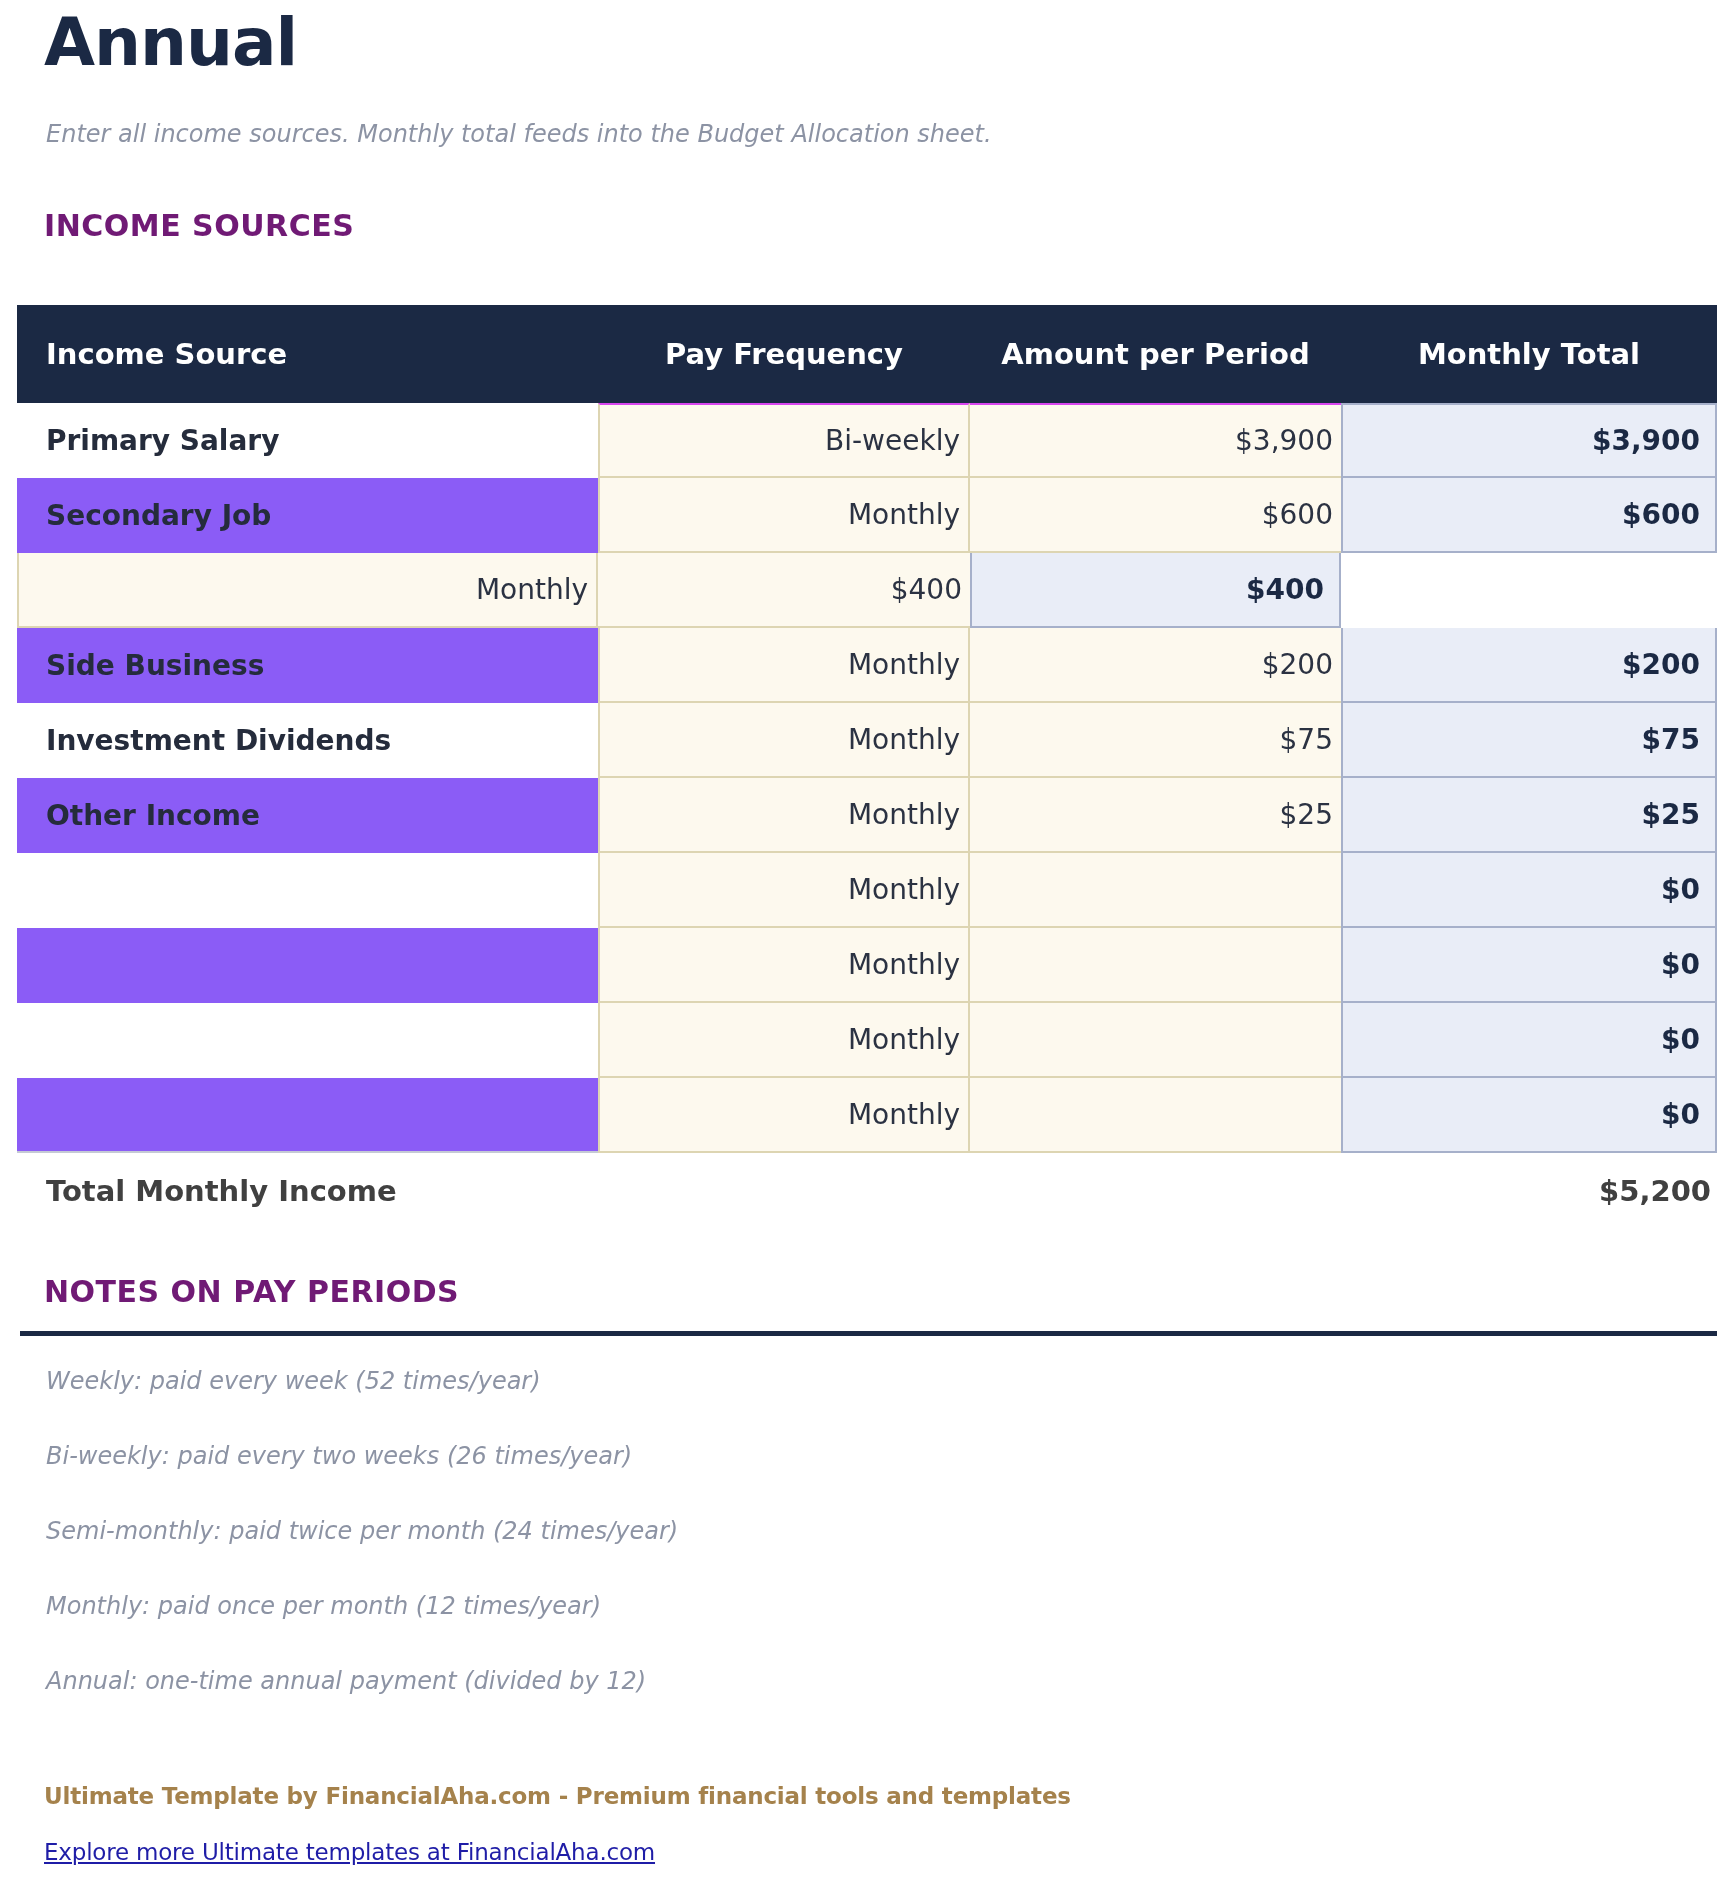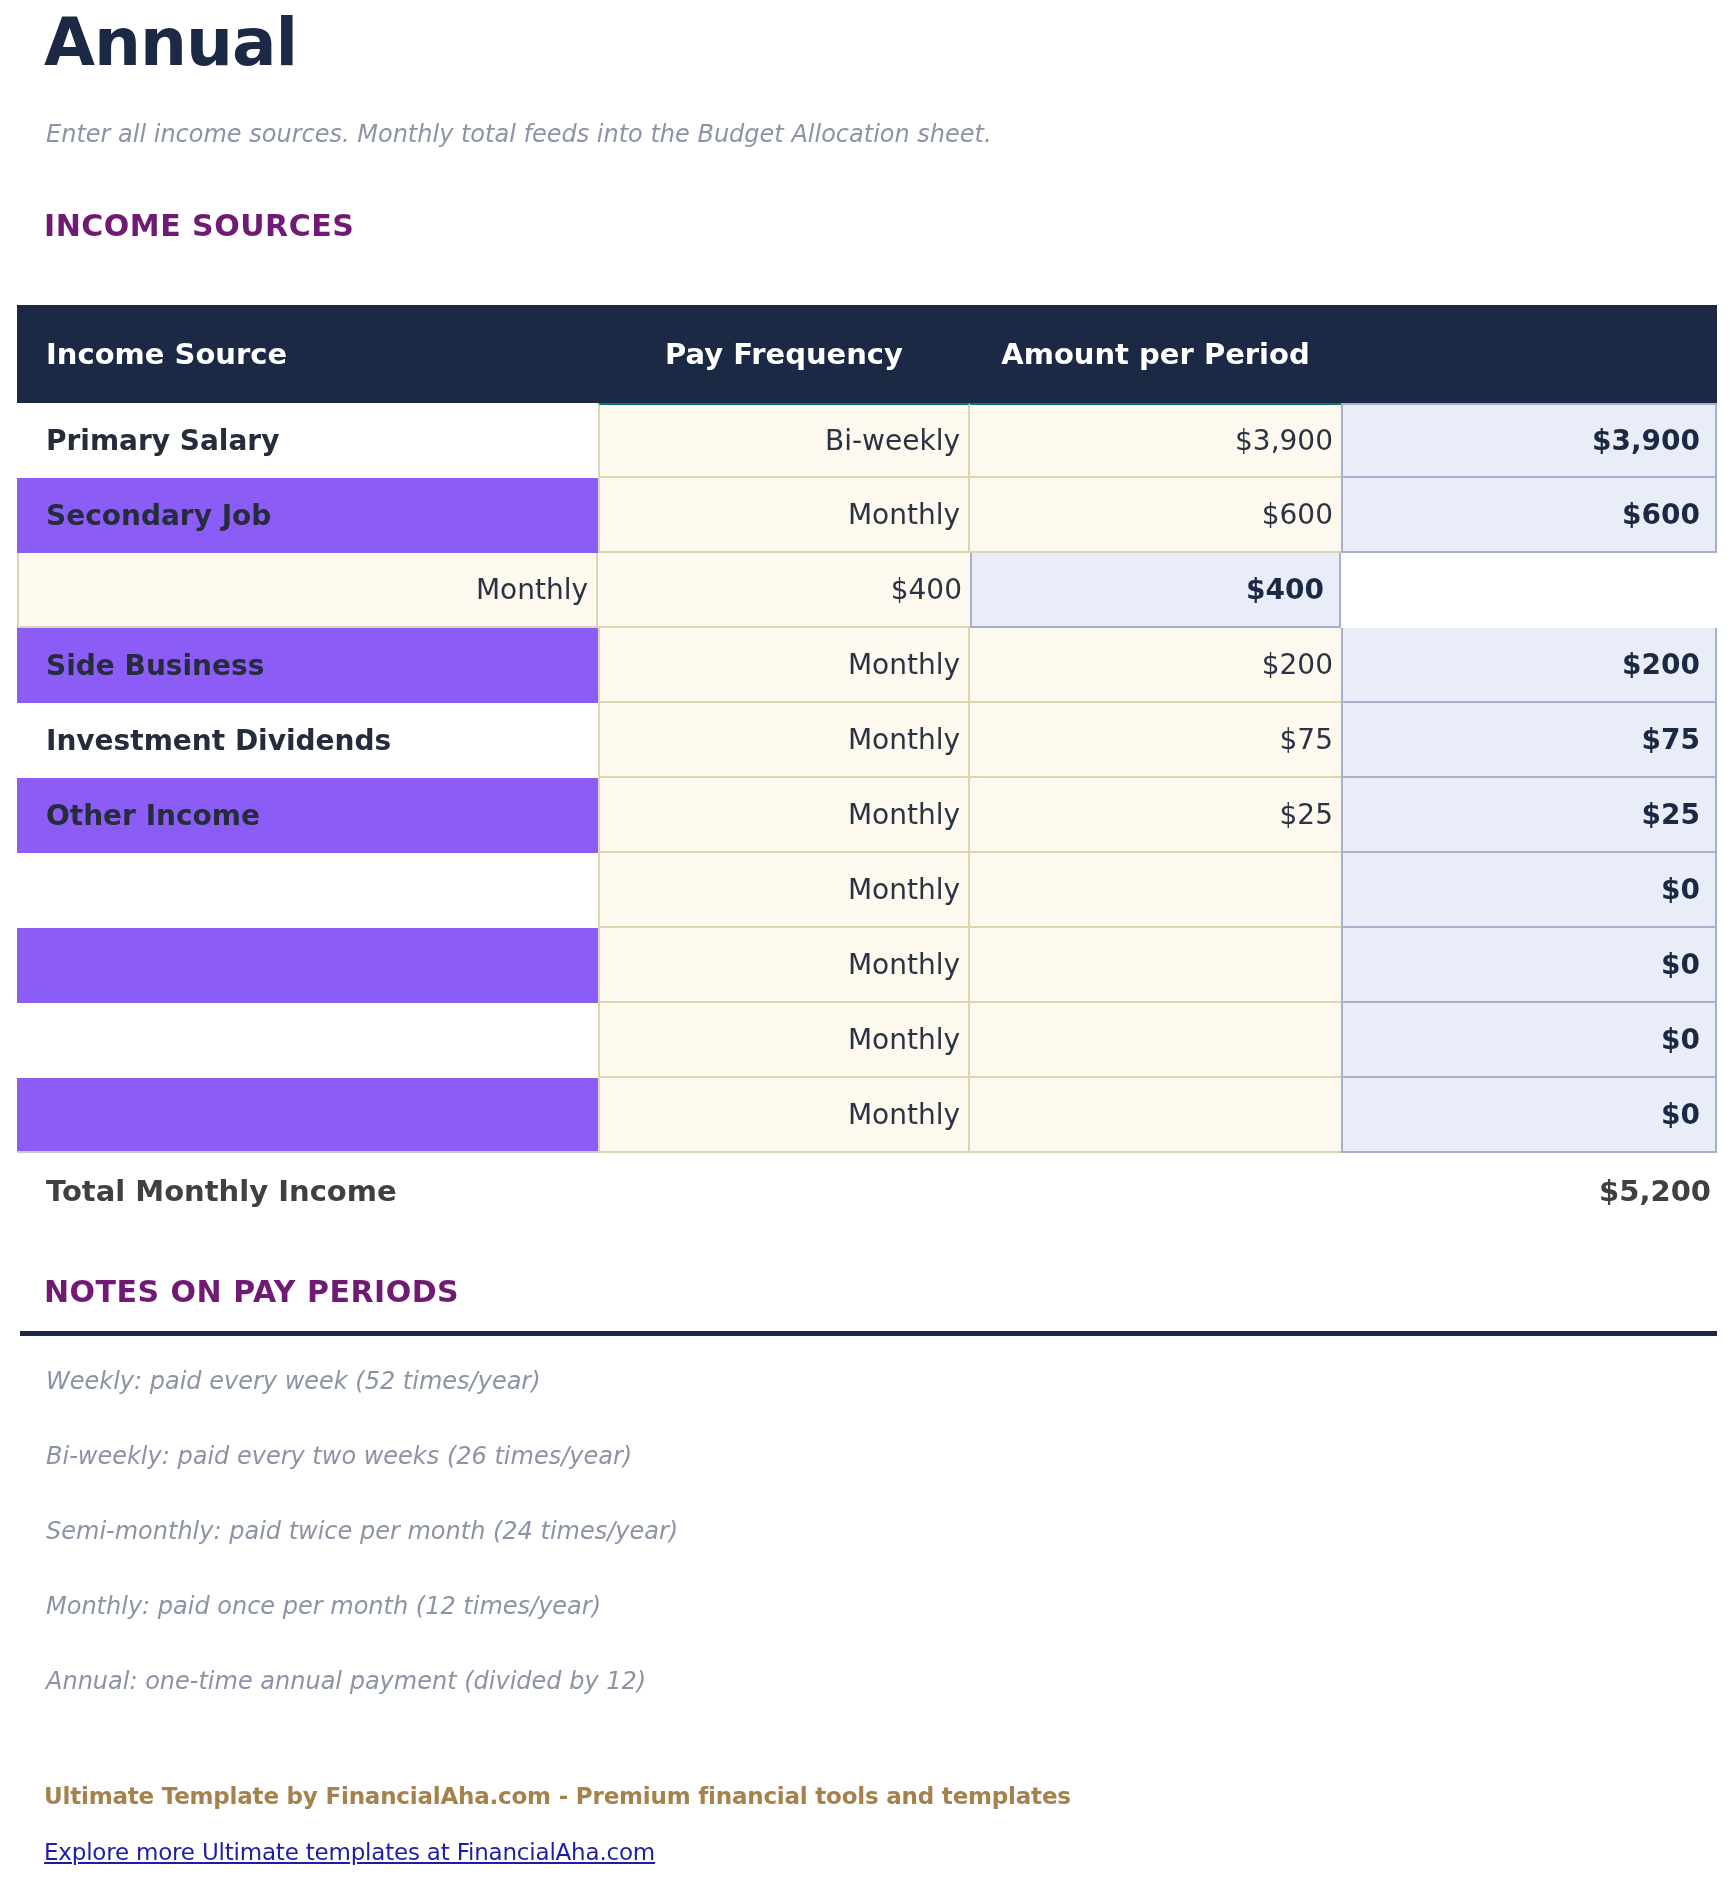--- a/index.html
+++ b/index.html
@@ -75,21 +75,21 @@
     background: #e9edf7;
     justify-content: flex-end;
     padding-right: 15px;
     font-weight: 700;
     color: #1b2944;
     border-left: 2px solid #a6b0ca;
     border-right: 2px solid #a6b0ca;
     border-bottom: 2px solid #a6b0ca;
   }
   .trow:first-child .c-freq,
-  .trow:first-child .c-amount { border-top: 2px solid #0f766e; }
+  .trow:first-child .c-amount { border-top: 2px solid #d946ef; }
   .trow:first-child .c-total { border-top: 2px solid #a6b0ca; }
   .trow:last-child .c-source { border-bottom: 2px solid #c5cad5; }
 
   .total-row {
     margin: 14px 0 0 17px;
     width: 1700px;
     height: 48px;
     display: flex; align-items: center; justify-content: space-between;
     font-size: 29px; font-weight: 700; color: #404040;
     padding: 0 6px 0 29px;
@@ -141,20 +141,21 @@
 
   <p class="subtitle">Enter all income sources. Monthly total feeds into the Budget Allocation sheet.</p>
 
   <h2 class="section-heading">INCOME SOURCES</h2>
 
   <div class="income-table">
     <div class="thead">
       <div class="th first">Income Source</div>
       <div class="th">Pay Frequency</div>
       <div class="th">Amount per Period</div>
+      <div class="th">Monthly Total</div>
     </div>
     <div id="table-body">
         <div class="trow">
           <div class="cell c-source">Primary Salary</div>
           <div class="cell c-freq">Bi-weekly</div>
           <div class="cell c-amount">$3,900</div>
           <div class="cell c-total">$3,900</div>
         </div>
         <div class="trow alt">
           <div class="cell c-source">Secondary Job</div>

